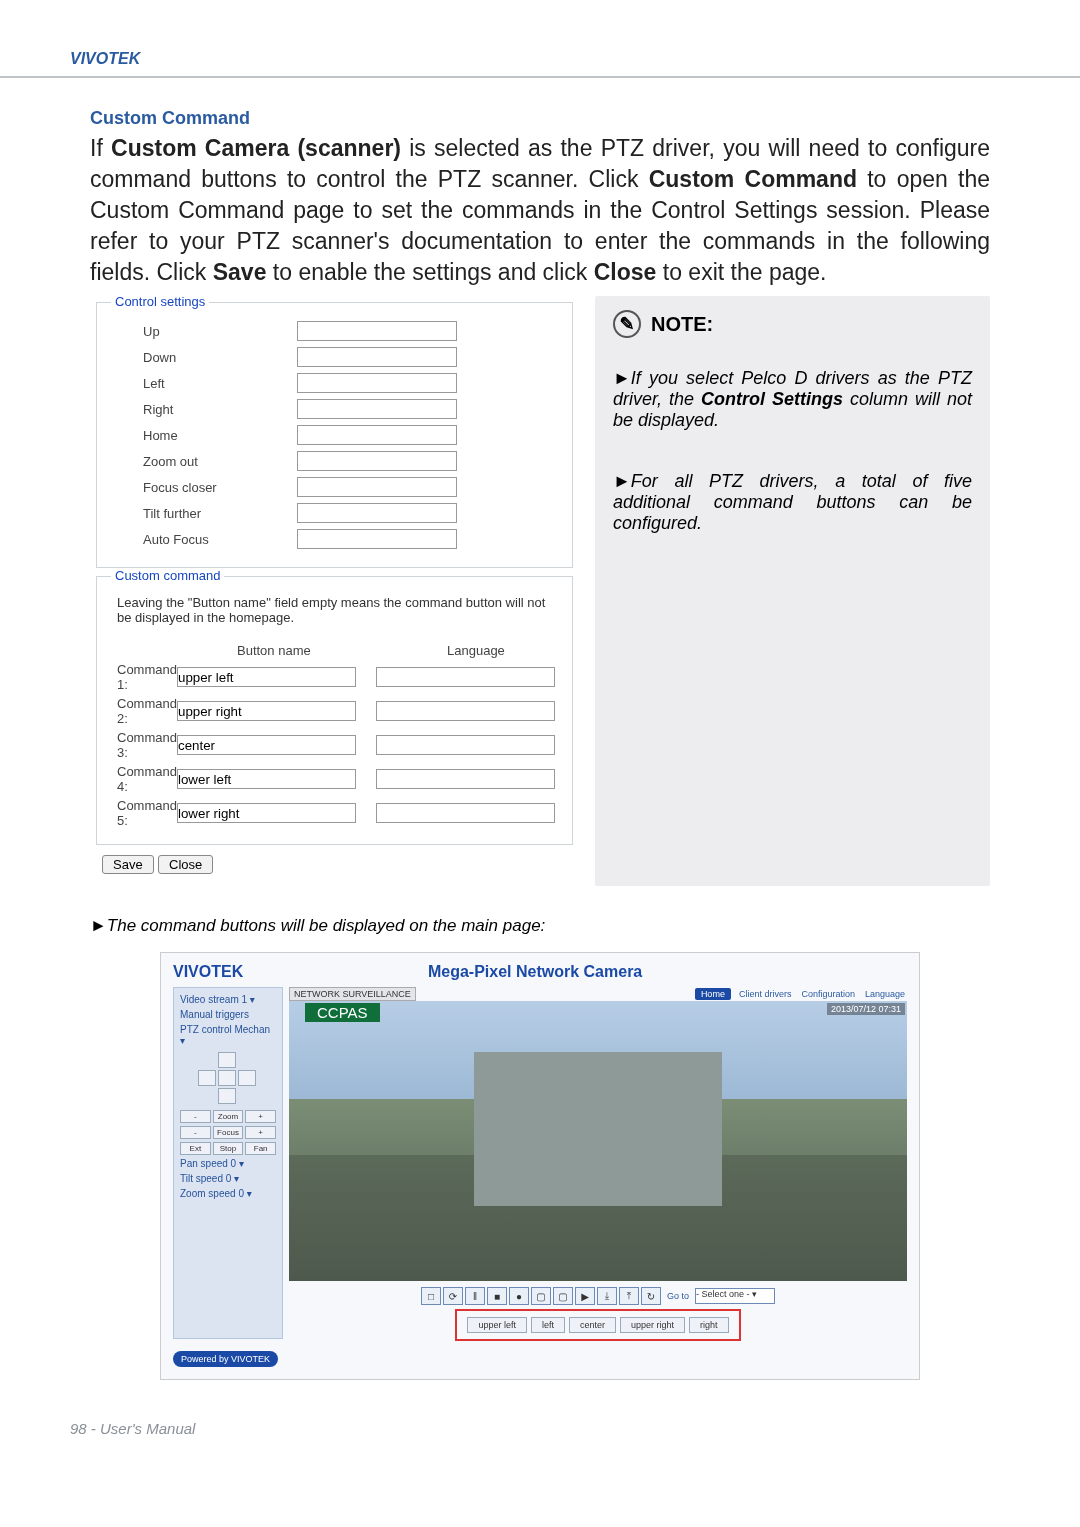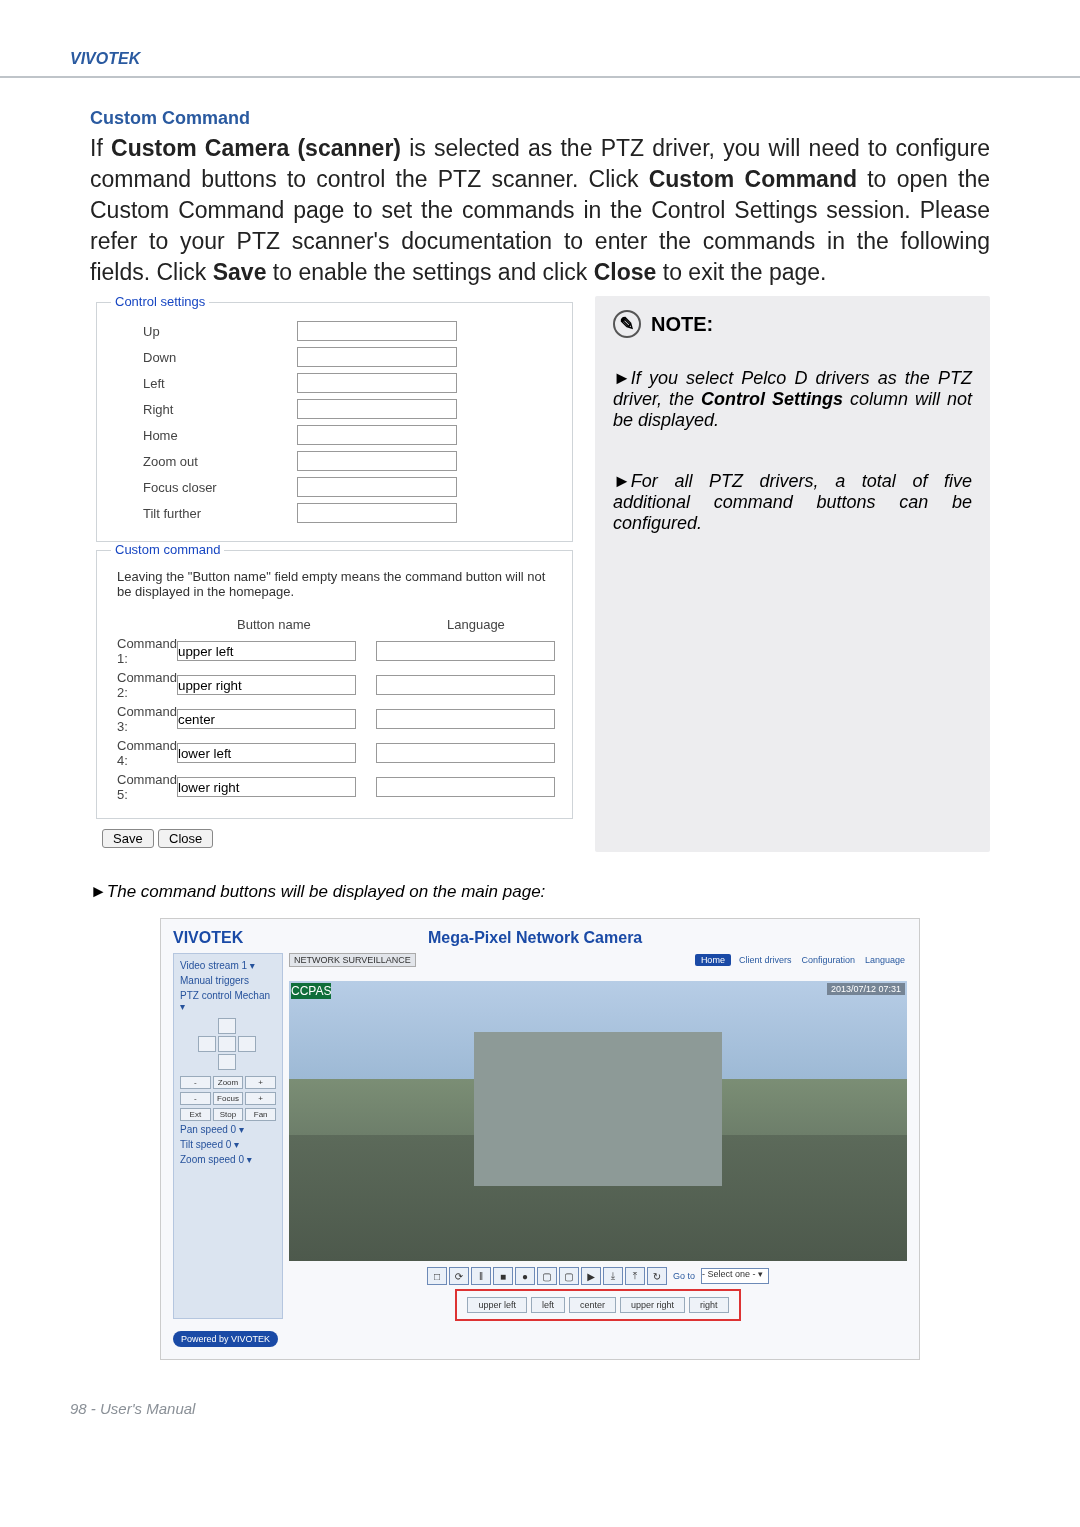--- a/index.html
+++ b/index.html
@@ -97,21 +97,21 @@
   }
   .desc { font-size:13px; color:#333; margin-bottom:18px; }
   .cc-head { display:flex; font-size:13px; color:#444; margin-bottom:4px; }
   .cc-head .h1{ width:120px; }
   .cc-head .h2{ width:210px; }
   .cc-row { display:flex; align-items:center; margin-bottom:4px; font-size:13px;}
   .cc-row .clabel{ width:120px; }
   .cc-row input{ height:20px; border:1px solid #999; }
   .cc-row .bn{ width:190px; margin-right:20px; }
   .cc-row .cm{ width:190px; }
-  .btn-row { margin: 10px 0 4px 12px; }
+  .btn-row { margin: 10px 0 12px 12px; }
   .btn { font-size:13px; padding:1px 10px; border:1px solid #888; background:#f2f2f2; border-radius:3px; }
 
   .caption { font-style: italic; font-size:17px; margin:30px 0 16px; }
   .caption .arrow{ font-style:normal; }
 
   
   .liveview {
     width: 760px;
     margin: 0 auto;
     border:1px solid #ccc;
@@ -125,45 +125,45 @@
   .lv-title{ color:#1a4aa6; font-weight:bold; font-size:16px; }
   .lv-body{ display:flex; gap:6px; }
   .lv-side{ width:110px; background:#dbe4f0; padding:6px; border:1px solid #b5c6df;}
   .lv-side .row{ margin-bottom:4px; color:#26529c;}
   .dpad{ width:60px; margin:6px auto; display:grid; grid-template-columns:repeat(3,18px); grid-template-rows:repeat(3,16px); gap:2px;}
   .dpad div{ background:#eef2f8; border:1px solid #9ab;}
   .dpad .blank{ background:transparent; border:none;}
   .mini-btns{ display:flex; gap:2px; margin-bottom:3px;}
   .mini-btns span{ flex:1; background:#eef2f8; border:1px solid #9ab; text-align:center; font-size:8px; padding:1px;}
   .lv-main{ flex:1; display:flex; flex-direction:column; }
-  .lv-topbar{ display:flex; gap:19px; align-items:center; margin-bottom:14px;}
+  .lv-topbar{ display:flex; gap:19px; align-items:center; margin-bottom:0;}
   .lv-topbar .urlbox{ background:#e2e5ea; border:1px solid #aaa; font-size:9px; padding:1px 4px; }
   .lv-tabs{ margin-left:auto; display:flex; gap:6px; font-size:9px; color:#2a5aa0;}
   .lv-tabs .active{ background:#1a4aa6; color:#fff; padding:1px 6px; border-radius:2px;}
   .lv-tabs span{ padding:1px 2px;}
   .lv-video{
     flex:1; min-height:280px;
     background: linear-gradient(#b7cde6 0%, #9db9d5 35%, #7b8e75 35%, #6d7e6a 55%, #5c6a5a 55%, #4d594c 100%);
     position:relative;
   }
   .lv-video .bldg{
     position:absolute; left:30%; top:18%; width:40%; height:55%;
     background:#8d9a97;
   }
   .lv-video .tag{
-    position:absolute; top:2px; left:2px; background:#0f6e3a; color:#fff; font-size:12px; padding:1px 0;
+    position:absolute; top:2px; left:16px; background:#0f6e3a; color:#fff; font-size:15px; padding:1px 12px;
   }
   .lv-video .ts{
     position:absolute; top:2px; right:2px; background:rgba(0,0,0,.35); color:#fff; font-size:9px; padding:1px 4px;
   }
   .lv-bottom{ padding:6px 0 0; }
   .lv-icons{ display:flex; gap:2px; justify-content:center; align-items:center;}
   .lv-icons .ic{ width:20px; height:18px; border:1px solid #6d8ab7; background:#eaf0f8; display:flex;align-items:center;justify-content:center; font-size:10px;}
   .lv-icons .gotolabel{ font-size:9px; margin:0 4px; color:#2a5aa0;}
-  .lv-icons .sel{ width:68px; height:16px; border:1px solid #6d8ab7; background:#fff; font-size:9px;}
+  .lv-icons .sel{ width:80px; height:16px; border:1px solid #6d8ab7; background:#fff; font-size:9px;}
   .lv-cmdrow{
     margin-top:6px; display:flex; gap:4px; justify-content:center; outline:2px solid #d33; padding:6px 10px;
     width:fit-content; margin-left:auto; margin-right:auto;
   }
   .lv-cmdrow span{ background:#eef2f8; border:1px solid #9ab; font-size:9px; padding:2px 10px;}
   .lv-foot{ margin-top:12px; background:#1a4aa6; color:#fff; font-size:9px; padding:3px 8px; width:fit-content;border-radius:8px;}
   .footer {
     margin-top:40px; padding:0 70px; color:#8a9097; font-style:italic; font-size:15px;
   }
 </style>
@@ -209,20 +209,24 @@
               <div class="ctrl-row">
                 <span class="lbl">Zoom out</span>
                 <input style="">
               </div>
               <div class="ctrl-row">
                 <span class="lbl">Focus closer</span>
                 <input style="">
               </div>
               <div class="ctrl-row">
                 <span class="lbl">Tilt further</span>
+                <input style="">
+              </div>
+              <div class="ctrl-row">
+                <span class="lbl">Auto Focus</span>
                 <input style="">
               </div>
             </div>
         </div>
 
         <div class="fs">
           <div class="fs-legend">Custom command</div>
           <div class="desc">Leaving the "Button name" field empty means the command button will not be displayed in the homepage.</div>
           <div class="cc-head">
             <span class="h1"></span>

